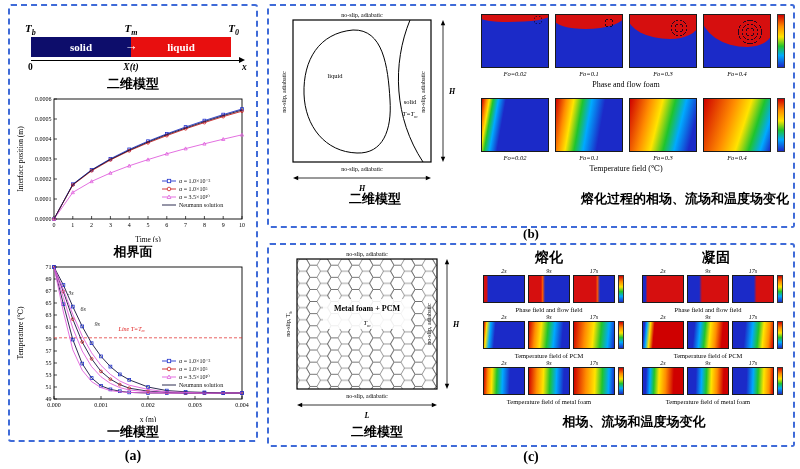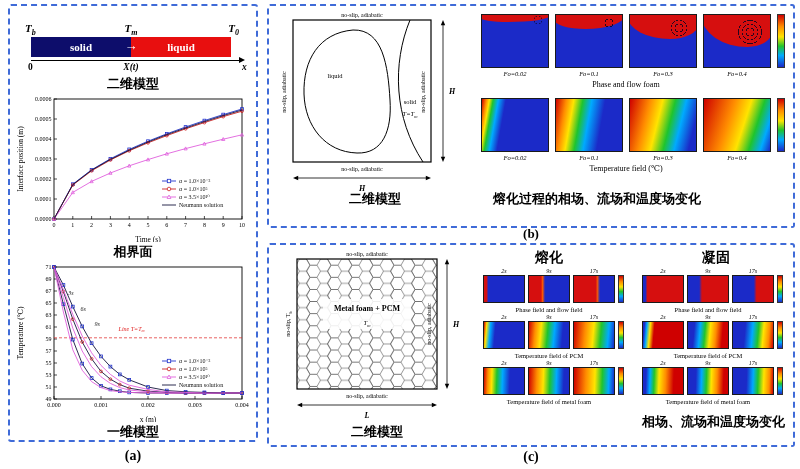--- a/index.html
+++ b/index.html
@@ -73,36 +73,36 @@
   .bp4::after{width:28px;height:28px;right:6px;top:3px}
   .bt1{background:linear-gradient(100deg,#cf0000,#ff8c00 6%,#ffe400 10%,#1fc42d 15%,#00aaff 22%,#1b2ac8 32%)}
   .bt2{background:linear-gradient(100deg,#cf0000,#ff8c00 14%,#ffe400 24%,#1fc42d 36%,#00aaff 48%,#1b2ac8 66%)}
   .bt3{background:linear-gradient(104deg,#cf0000,#ff8c00 26%,#ffe400 42%,#1fc42d 58%,#00aaff 72%,#1b2ac8 90%)}
   .bt4{background:linear-gradient(108deg,#cf0000,#ff8c00 38%,#ffe400 58%,#1fc42d 74%,#00aaff 88%,#1b2ac8 100%)}
   .vbar{width:8px;height:54px;border:1px solid #333;box-sizing:border-box;
     background:linear-gradient(180deg,#cf0000,#ff8c00 22%,#ffe400 42%,#1fc42d 60%,#00aaff 78%,#1b2ac8 100%)}
   .bfos{position:absolute;left:0;display:flex;gap:6px;width:290px}
   .bfos span{width:68px;text-align:center;font-size:6.5px;font-style:italic}
   .bfcap{position:absolute;left:0;width:290px;text-align:center;font-size:8px}
-  .bcap{position:absolute;top:184px;left:12px;width:305px;text-align:left;font-size:13px;font-weight:bold}
+  .bcap{position:absolute;top:184px;left:3px;width:305px;text-align:right;font-size:13px;font-weight:bold}
 
   
   .cmodel{position:absolute;left:6px;top:2px}
   .mcapc{position:absolute;left:6px;top:178px;width:204px;text-align:center;font-size:13px;font-weight:bold}
   .cplots{position:absolute;left:214px;top:4px;width:302px;height:196px}
   .chead{position:absolute;top:0;width:132px;text-align:center;font-size:14px;font-weight:bold}
   .crow{position:absolute;left:0;display:flex}
   .cgroup{position:relative;display:flex;gap:3px;padding-bottom:10px}
   .cgroup + .cgroup{margin-left:18px}
   .cm{display:flex;flex-direction:column;align-items:center;width:42px}
   .cmb{width:6px}
   .ctime{font-size:6px;height:8px;line-height:8px;font-style:italic}
   .cbox{width:42px;height:28px;border:1px solid #1a1a1a;box-sizing:border-box}
   .gcap{position:absolute;left:0;bottom:0;width:132px;text-align:center;font-size:6.5px}
-  .ccap{position:absolute;top:164px;left:0;width:302px;text-align:right;font-size:13px;font-weight:bold}
+  .ccap{position:absolute;top:164px;left:0;width:302px;text-align:center;font-size:13px;font-weight:bold}
   .vbar-s{width:6px;height:28px;border:1px solid #333;box-sizing:border-box;
     background:linear-gradient(180deg,#cf0000,#ff8c00 22%,#ffe400 42%,#1fc42d 60%,#00aaff 78%,#1b2ac8 100%)}
   .pm2s{background:linear-gradient(90deg,#d60f0f 0 6%,#1b2ac8 11% 100%)}
   .pm9s{background:linear-gradient(90deg,#d60f0f 0 30%,#ff5a00 34%,#1b2ac8 40% 100%)}
   .pm17s{background:linear-gradient(90deg,#d60f0f 0 55%,#ff5a00 58%,#1b2ac8 65% 100%)}
   .pf2s{background:linear-gradient(90deg,#1b2ac8 0 6%,#d60f0f 11% 100%)}
   .pf9s{background:linear-gradient(90deg,#1b2ac8 0 28%,#d60f0f 35% 100%)}
   .pf17s{background:linear-gradient(90deg,#1b2ac8 0 52%,#d60f0f 59% 100%)}
   .tm2s{background:linear-gradient(95deg,#cf0000,#ffe400 7%,#00aaff 16%,#1b2ac8 28%)}
   .tm9s{background:linear-gradient(95deg,#cf0000,#ff8c00 16%,#ffe400 30%,#1fc42d 46%,#00aaff 62%,#1b2ac8 82%)}

